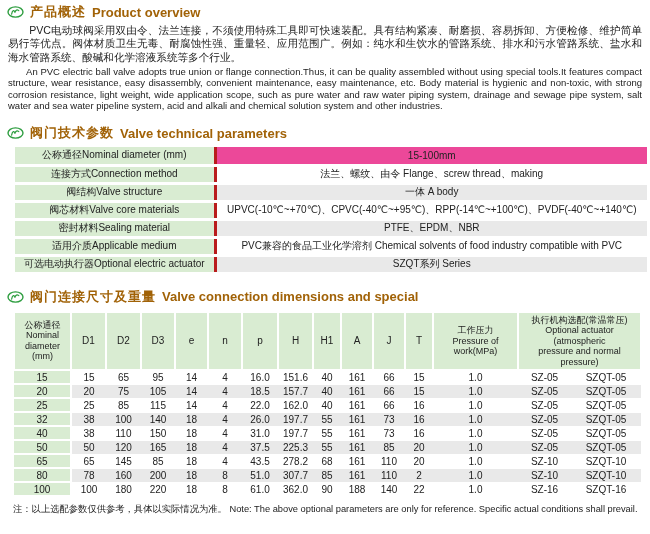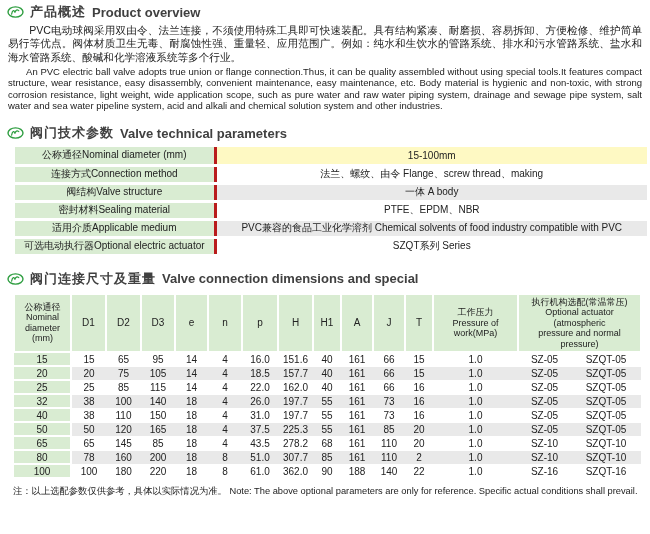--- a/index.html
+++ b/index.html
@@ -10,21 +10,21 @@
     color: #1a1a1a;
     overflow: hidden;
   }
   .section-title {
     display: flex;
     align-items: center;
     gap: 6px;
     font-weight: bold;
     font-size: 13px;
     padding-left: 7px;
-    color: #404040;
+    color: #a16207;
   }
   .section-title .zh { letter-spacing: 1px; }
   .logo { display: inline-flex; align-items: center; }
   .t1 { padding-top: 3px; }
   .t2 { margin-top: 13px; text-align: right; }
   .t3 { margin-top: 13px; }
 
   p.para-zh {
     font-size: 10.6px;
     line-height: 13.4px;
@@ -56,21 +56,21 @@
     text-align: center;
     vertical-align: middle;
     border-bottom: 3px solid #fff;
     padding: 0 2px;
   }
   table.tech td.label {
     width: 200px;
     background: #d9ecd2;
     border-right: 3px solid #b91c1c;
   }
-  table.tech tr:first-child td.value { background: #fef9c3; }
+  table.tech tr:first-child td.value { background: #ec4899; }
   table.tech tr:nth-child(2n+3) td.value { background: #e9e9e9; }
 
   
   table.dim {
     border-collapse: collapse;
     table-layout: fixed;
     margin: 5px 0 0 13px;
     width: 627px;
     font-size: 10px;
     color: #222;
@@ -146,20 +146,24 @@
     <td class="label">连接方式Connection method</td>
     <td class="value">法兰、螺纹、由令 Flange、screw thread、making</td>
   </tr>
 
   <tr>
     <td class="label">阀结构Valve structure</td>
     <td class="value">一体 A body</td>
   </tr>
 
 
+  <tr>
+    <td class="label">阀芯材料Valve core materials</td>
+    <td class="value">UPVC(-10℃~+70℃)、CPVC(-40℃~+95℃)、RPP(-14℃~+100℃)、PVDF(-40℃~+140℃)</td>
+  </tr>
 
   <tr>
     <td class="label">密封材料Sealing material</td>
     <td class="value">PTFE、EPDM、NBR</td>
   </tr>
 
   <tr>
     <td class="label">适用介质Applicable medium</td>
     <td class="value">PVC兼容的食品工业化学溶剂  Chemical solvents of food industry compatible with PVC</td>
   </tr>

